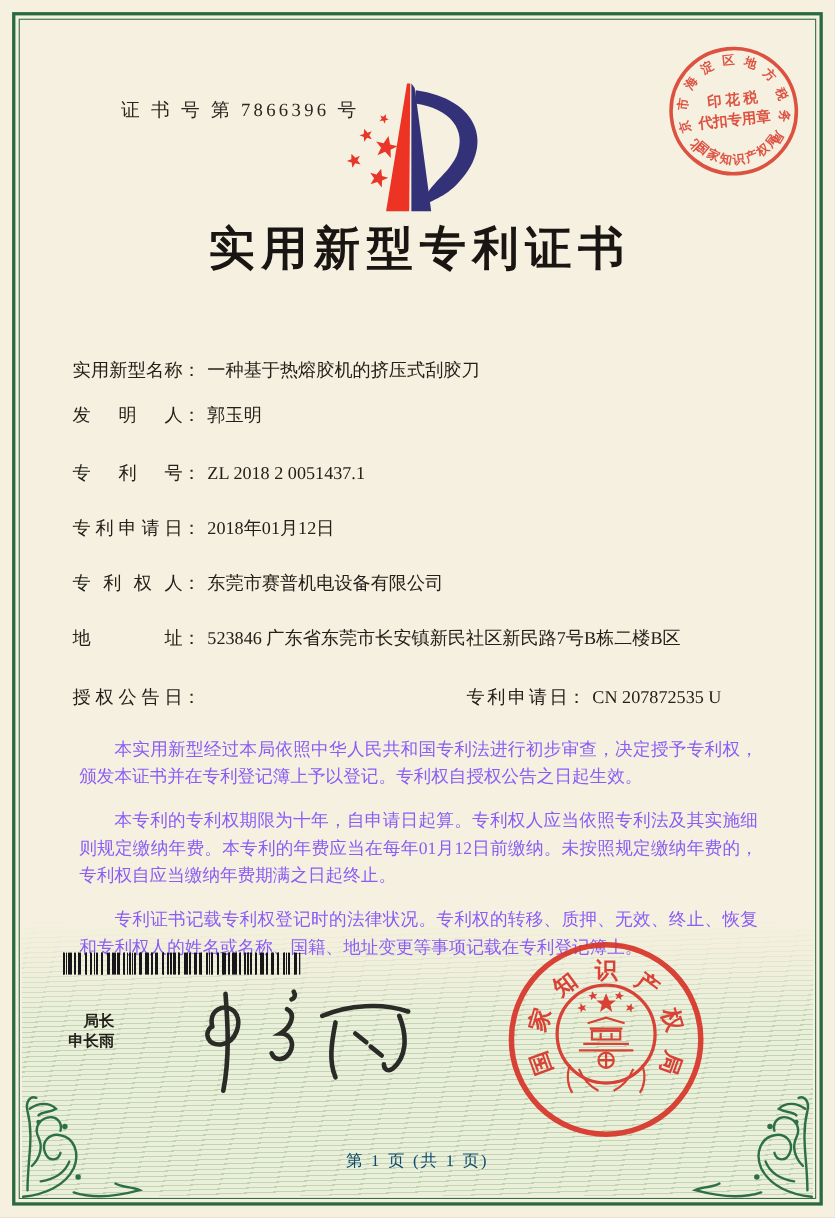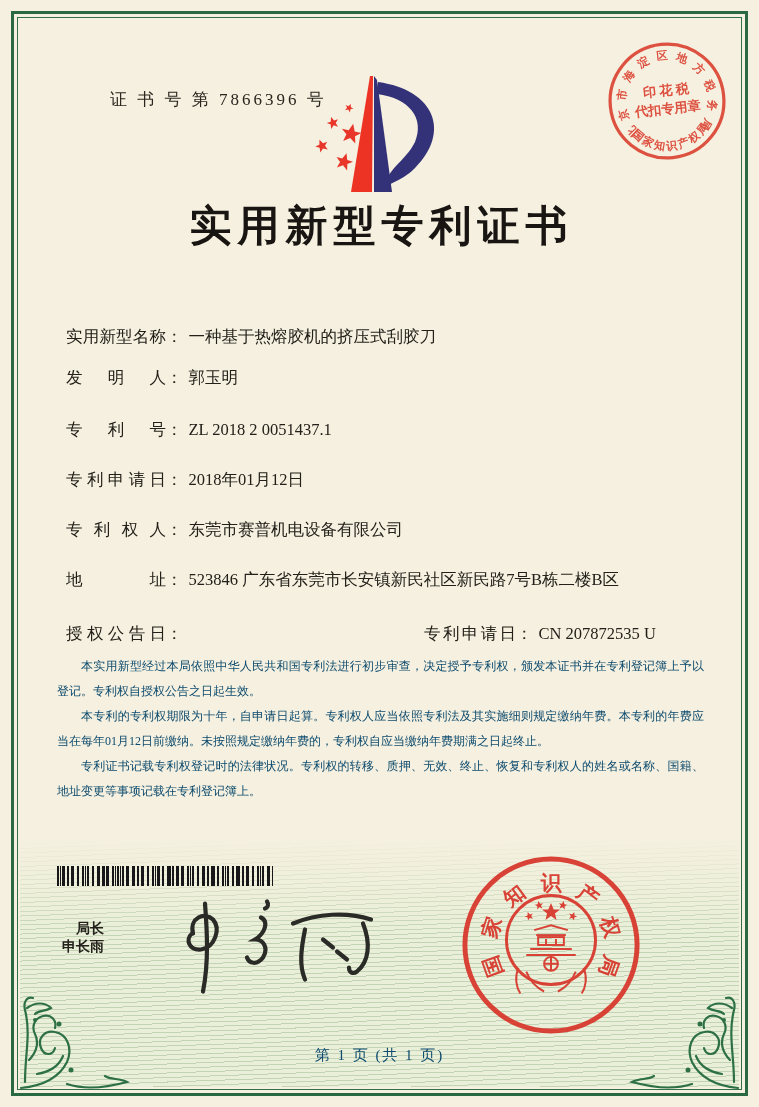--- a/index.html
+++ b/index.html
@@ -32,22 +32,22 @@
     text-align:center; font-size:42px; font-weight:700; letter-spacing:6px; color:#181512;
   }
   .frow{position:absolute; left:66px; width:640px; display:flex; align-items:flex-start;
         font-size:16.5px; line-height:1.45;}
   .flabel{flex:0 0 100px; text-align:justify; text-align-last:justify; white-space:nowrap;}
   .fcolon{flex:0 0 auto; padding-right:6px;}
   .fvalue{flex:1 1 auto;}
   .frow.right-col{left:424px; width:300px;}
   .frow.right-col .flabel{flex-basis:92px;}
   .paragraphs{position:absolute; left:57px; right:55px; top:654px;}
-  .paragraphs p{margin:0; font-size:12px; line-height:25px; text-indent:2em;
-                text-align:justify; color:#0c4a6e;}
+  .paragraphs p{margin:15px; font-size:16px; line-height:25px; text-indent:2em;
+                text-align:justify; color:#8b5cf6;}
   .barcode{
     position:absolute; left:57px; top:866px; width:216px; height:20px;
     background-image:
       repeating-linear-gradient(90deg,#17171a 0 2px,rgba(0,0,0,0) 2px 5px),
       repeating-linear-gradient(90deg,#17171a 0 1px,rgba(0,0,0,0) 1px 7px),
       repeating-linear-gradient(90deg,rgba(0,0,0,0) 0 3px,#17171a 3px 4px,rgba(0,0,0,0) 4px 11px);
   }
   .signer{position:absolute; left:62px; top:920px;
           font-family:"Liberation Sans", sans-serif; font-weight:600;
           font-size:14px; color:#24211b;text-align:right;}

